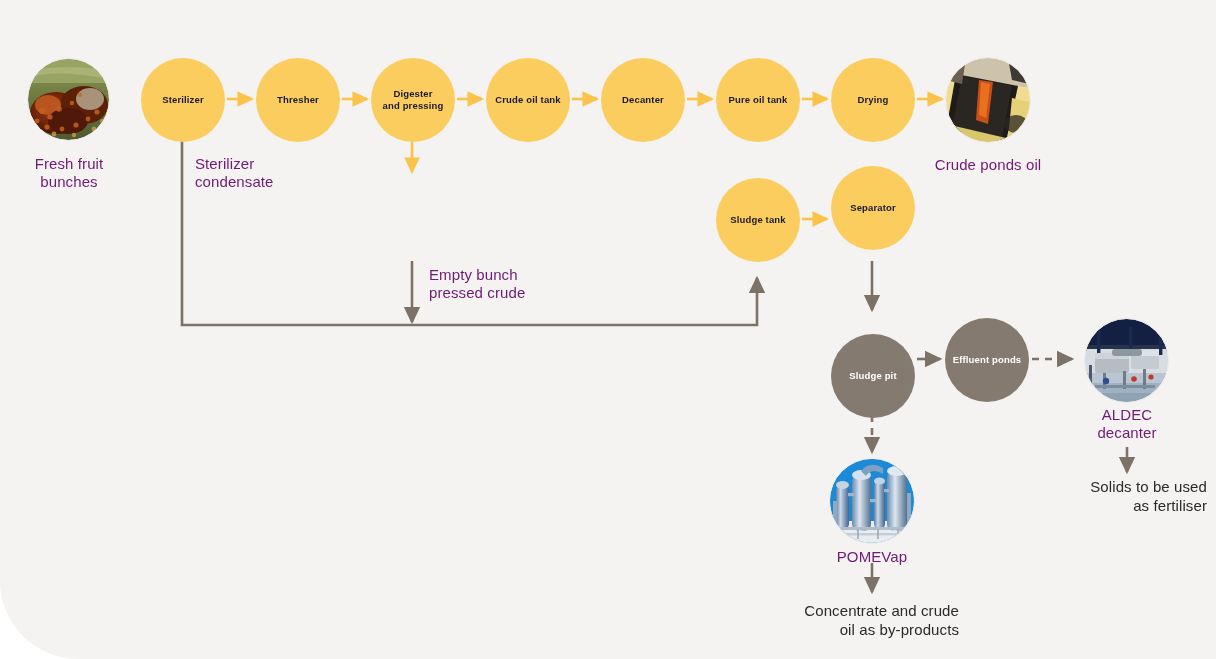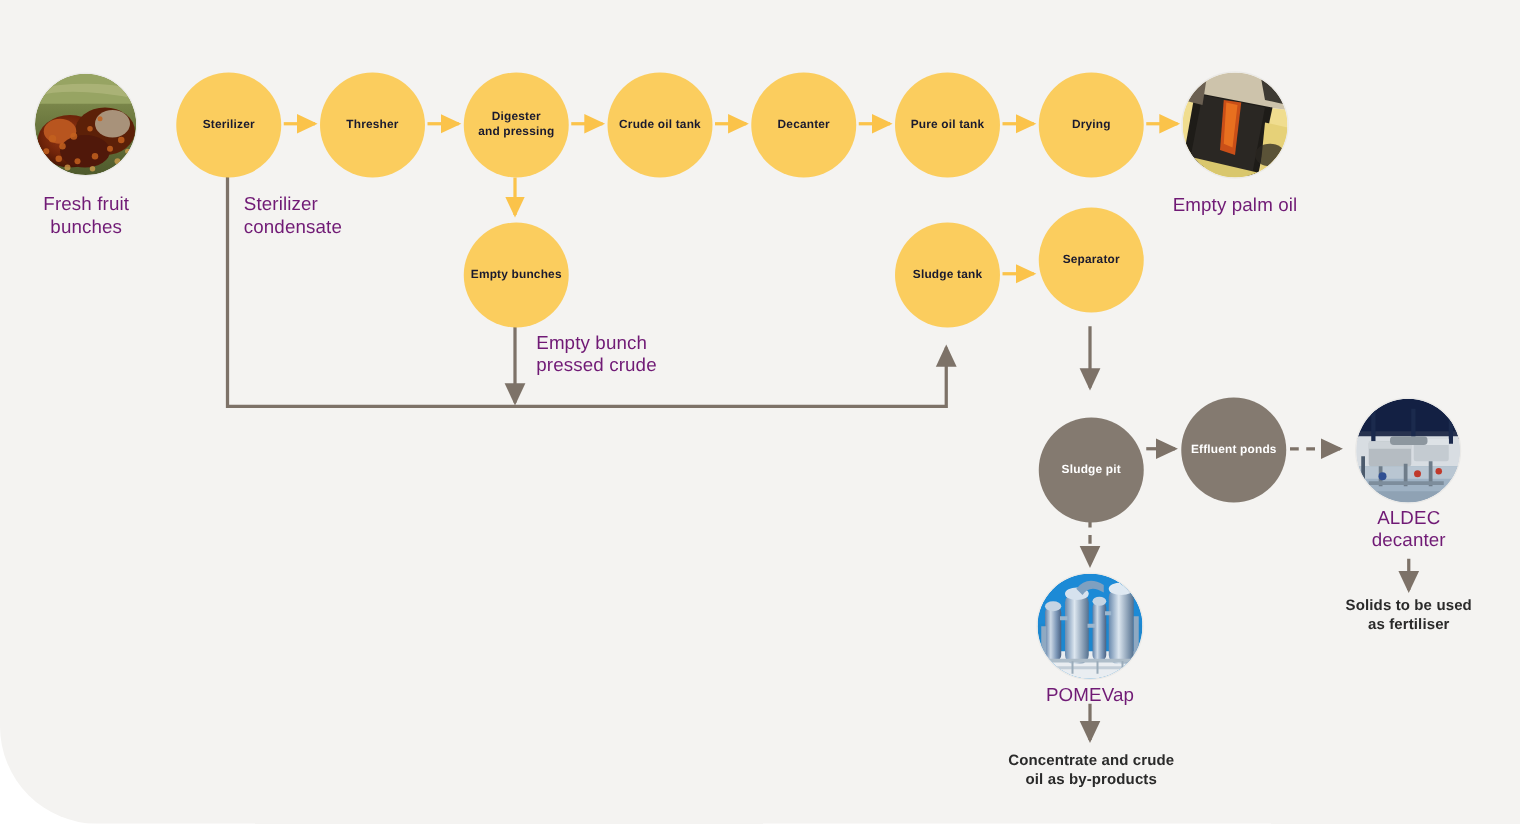--- a/index.html
+++ b/index.html
@@ -47,25 +47,26 @@
   .caption{
     position:absolute;
     font-size:15px;
     color:#701a75;
     line-height:1.22;
     text-align:center;
     letter-spacing:.1px;
   }
   .caption.left{text-align:left;}
   .caption.small{
-    font-size:12px;
-    font-weight:bold;
+    font-size:15px;
+    font-weight:normal;
     color:#2a2a2a;
     line-height:1.28;
     letter-spacing:.1px;
+    text-align:right;
   }
 
   
   #wires{position:absolute;left:0;top:0;width:1216px;height:659px;pointer-events:none;}
 </style>
 </head>
 <body>
 
 <div id="canvas">
 
@@ -295,23 +296,20 @@
   </div>
 
   <div class="node yellow" style="left:716px;top:58px;width:84px;height:84px;">
     <span class="lbl">Pure oil tank</span>
   </div>
 
   <div class="node yellow" style="left:831px;top:58px;width:84px;height:84px;">
     <span class="lbl">Drying</span>
   </div>
 
-  <div class="node yellow" style="left:371px;top:178px;width:84px;height:84px;">
-    <span class="lbl">Empty bunches</span>
-  </div>
 
   <div class="node yellow" style="left:716px;top:178px;width:84px;height:84px;">
     <span class="lbl">Sludge tank</span>
   </div>
 
   <div class="node yellow" style="left:831px;top:166px;width:84px;height:84px;">
     <span class="lbl">Separator</span>
   </div>
 
   <div class="node brown" style="left:831px;top:334px;width:84px;height:84px;">
@@ -331,21 +329,21 @@
     <span>Sterilizer</span><br>
     <span>condensate</span>
   </div>
 
   <div class="caption left" style="left:429px;top:266px;width:200px;">
     <span>Empty bunch</span><br>
     <span>pressed crude</span>
   </div>
 
   <div class="caption" style="left:908px;top:156px;width:160px;">
-    <span>Empty palm oil</span>
+    <span>Crude ponds oil</span>
   </div>
 
   <div class="caption" style="left:1057px;top:406px;width:140px;">
     <span>ALDEC</span><br>
     <span>decanter</span>
   </div>
 
   <div class="caption" style="left:802px;top:548px;width:140px;">
     <span>POMEVap</span>
   </div>

